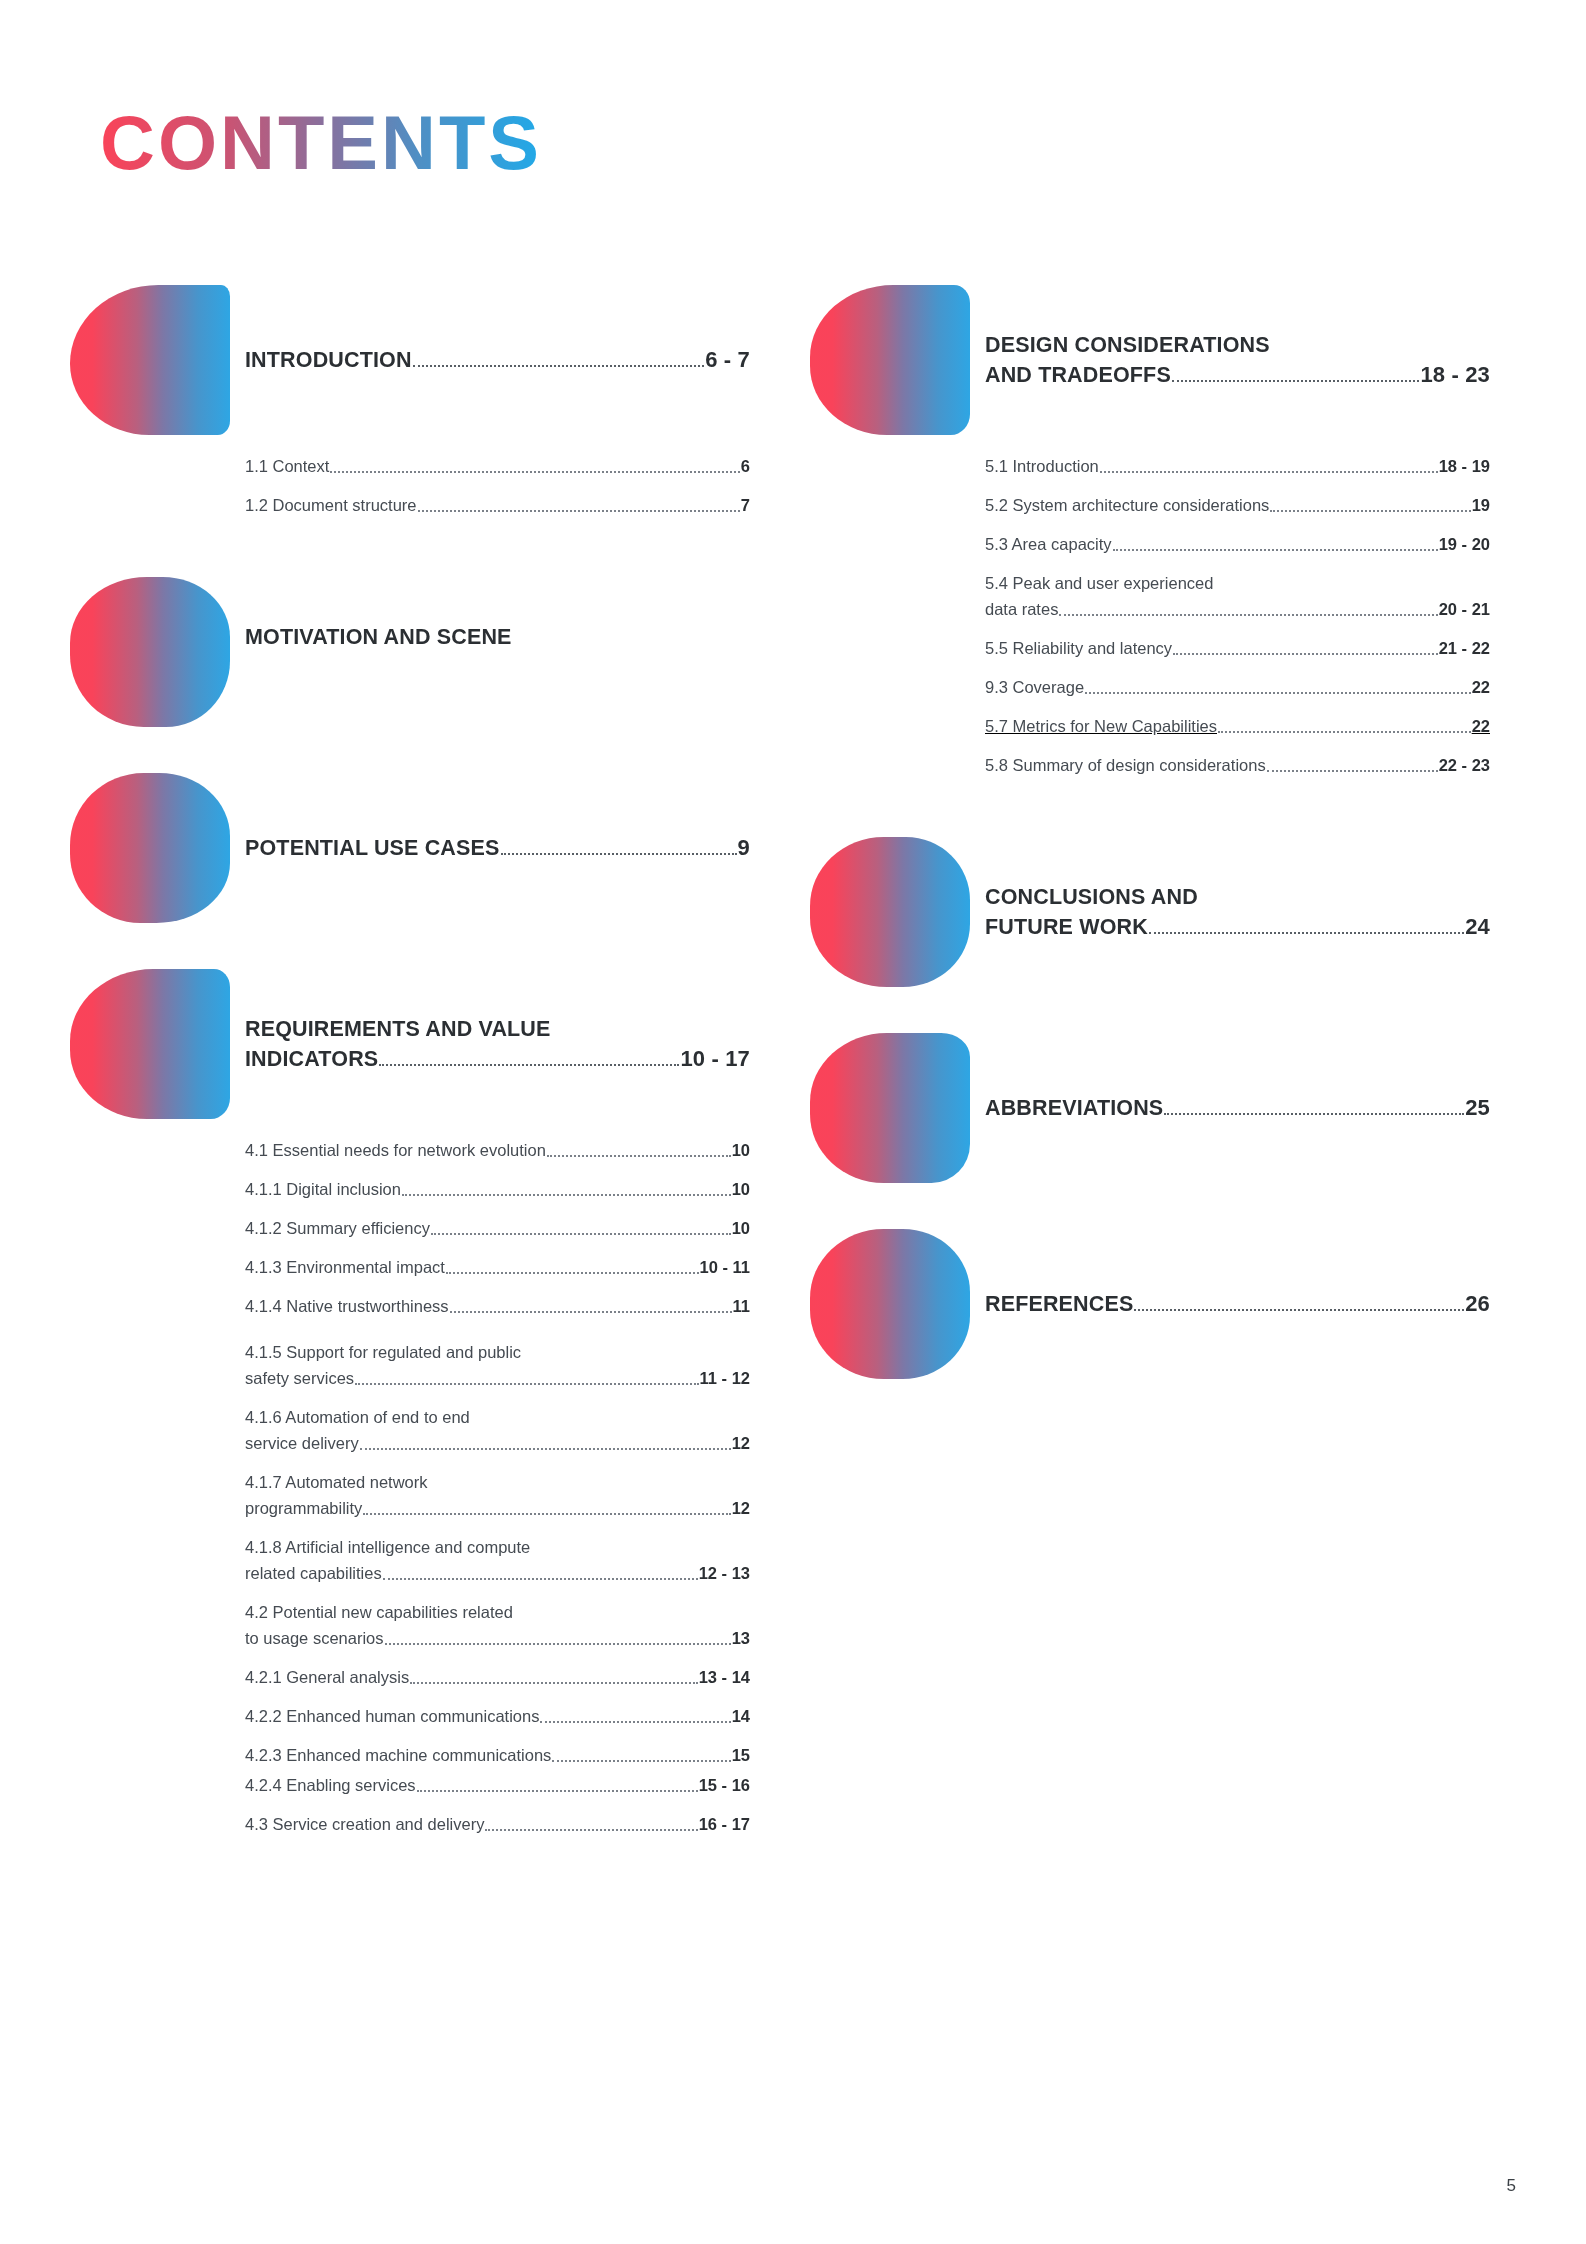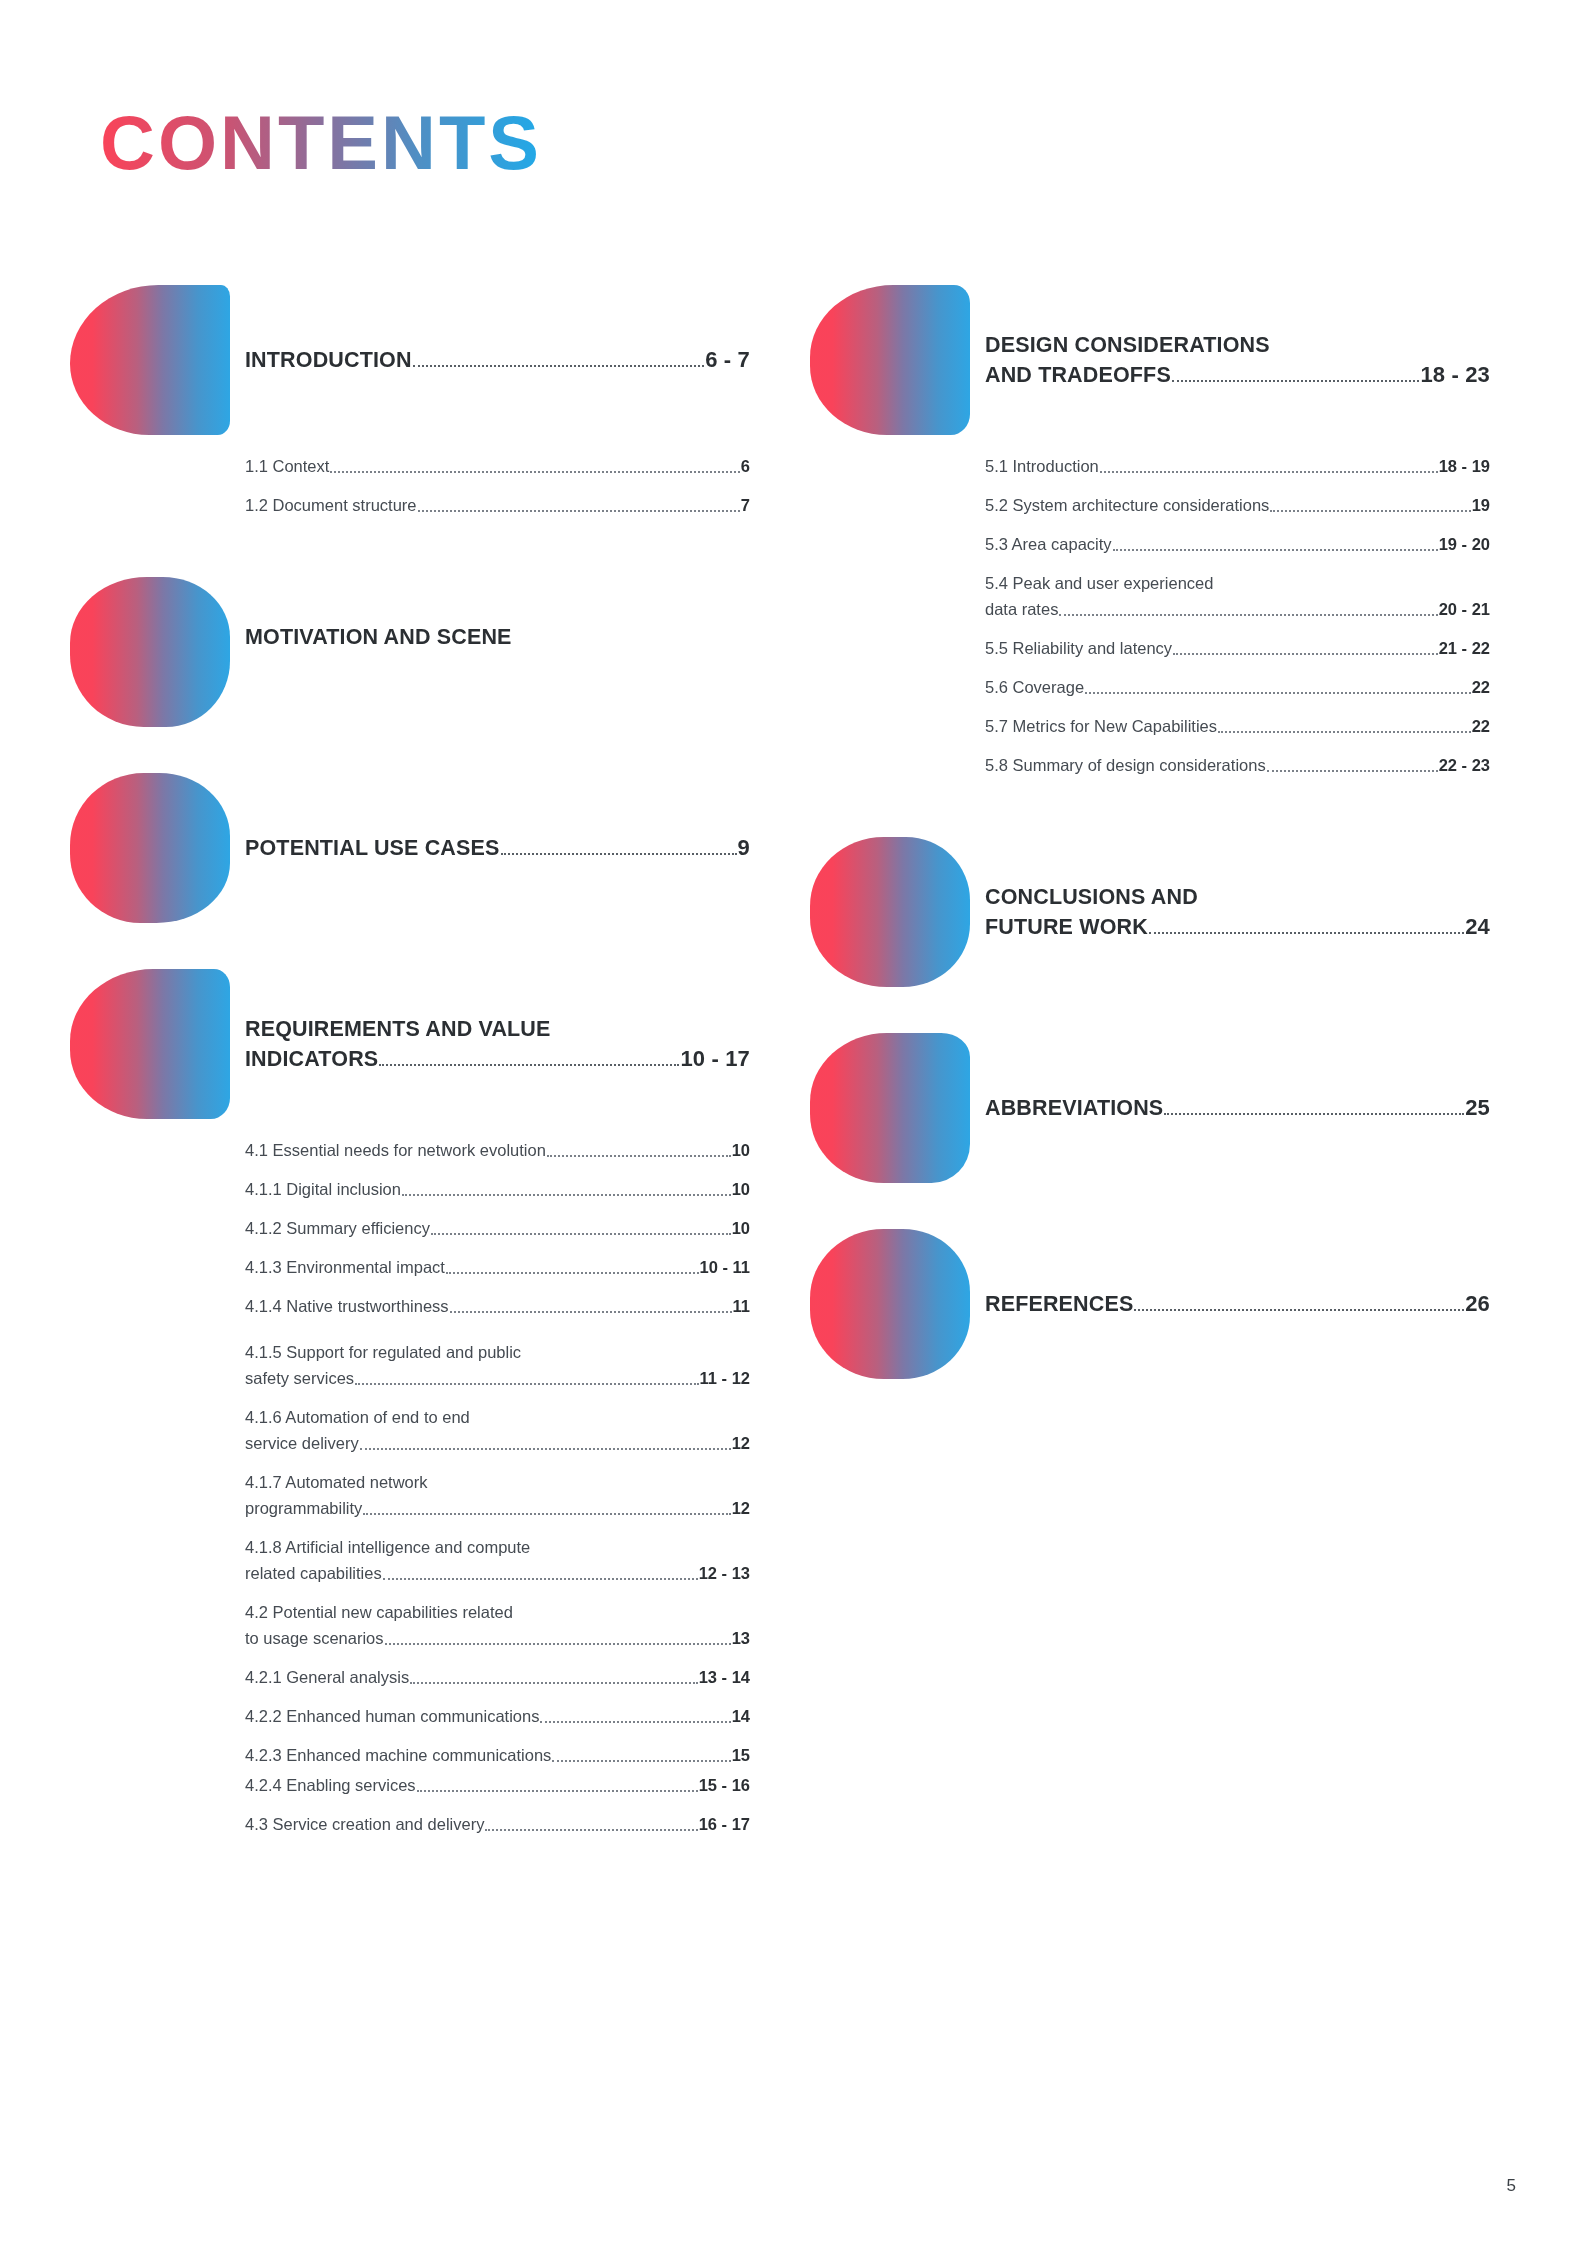--- a/index.html
+++ b/index.html
@@ -369,26 +369,26 @@
           </div>
           <div style="margin-bottom: 13px;">
             <div class="entry sub">
               <span class="txt">5.5 Reliability and latency</span>
               <span class="leader"></span>
               <span class="pg">21 - 22</span>
             </div>
           </div>
           <div style="margin-bottom: 13px;">
             <div class="entry sub">
-              <span class="txt">5.6 Coverage</span>
+              <span class="txt">9.3 Coverage</span>
               <span class="leader"></span>
               <span class="pg">22</span>
             </div>
           </div>
-          <div style="margin-bottom: 13px;">
+          <div style="margin-bottom: 13px; text-decoration: underline;">
             <div class="entry sub">
               <span class="txt">5.7 Metrics for New Capabilities</span>
               <span class="leader"></span>
               <span class="pg">22</span>
             </div>
           </div>
           <div style="margin-bottom: 13px;">
             <div class="entry sub">
               <span class="txt">5.8 Summary of design considerations</span>
               <span class="leader"></span>

